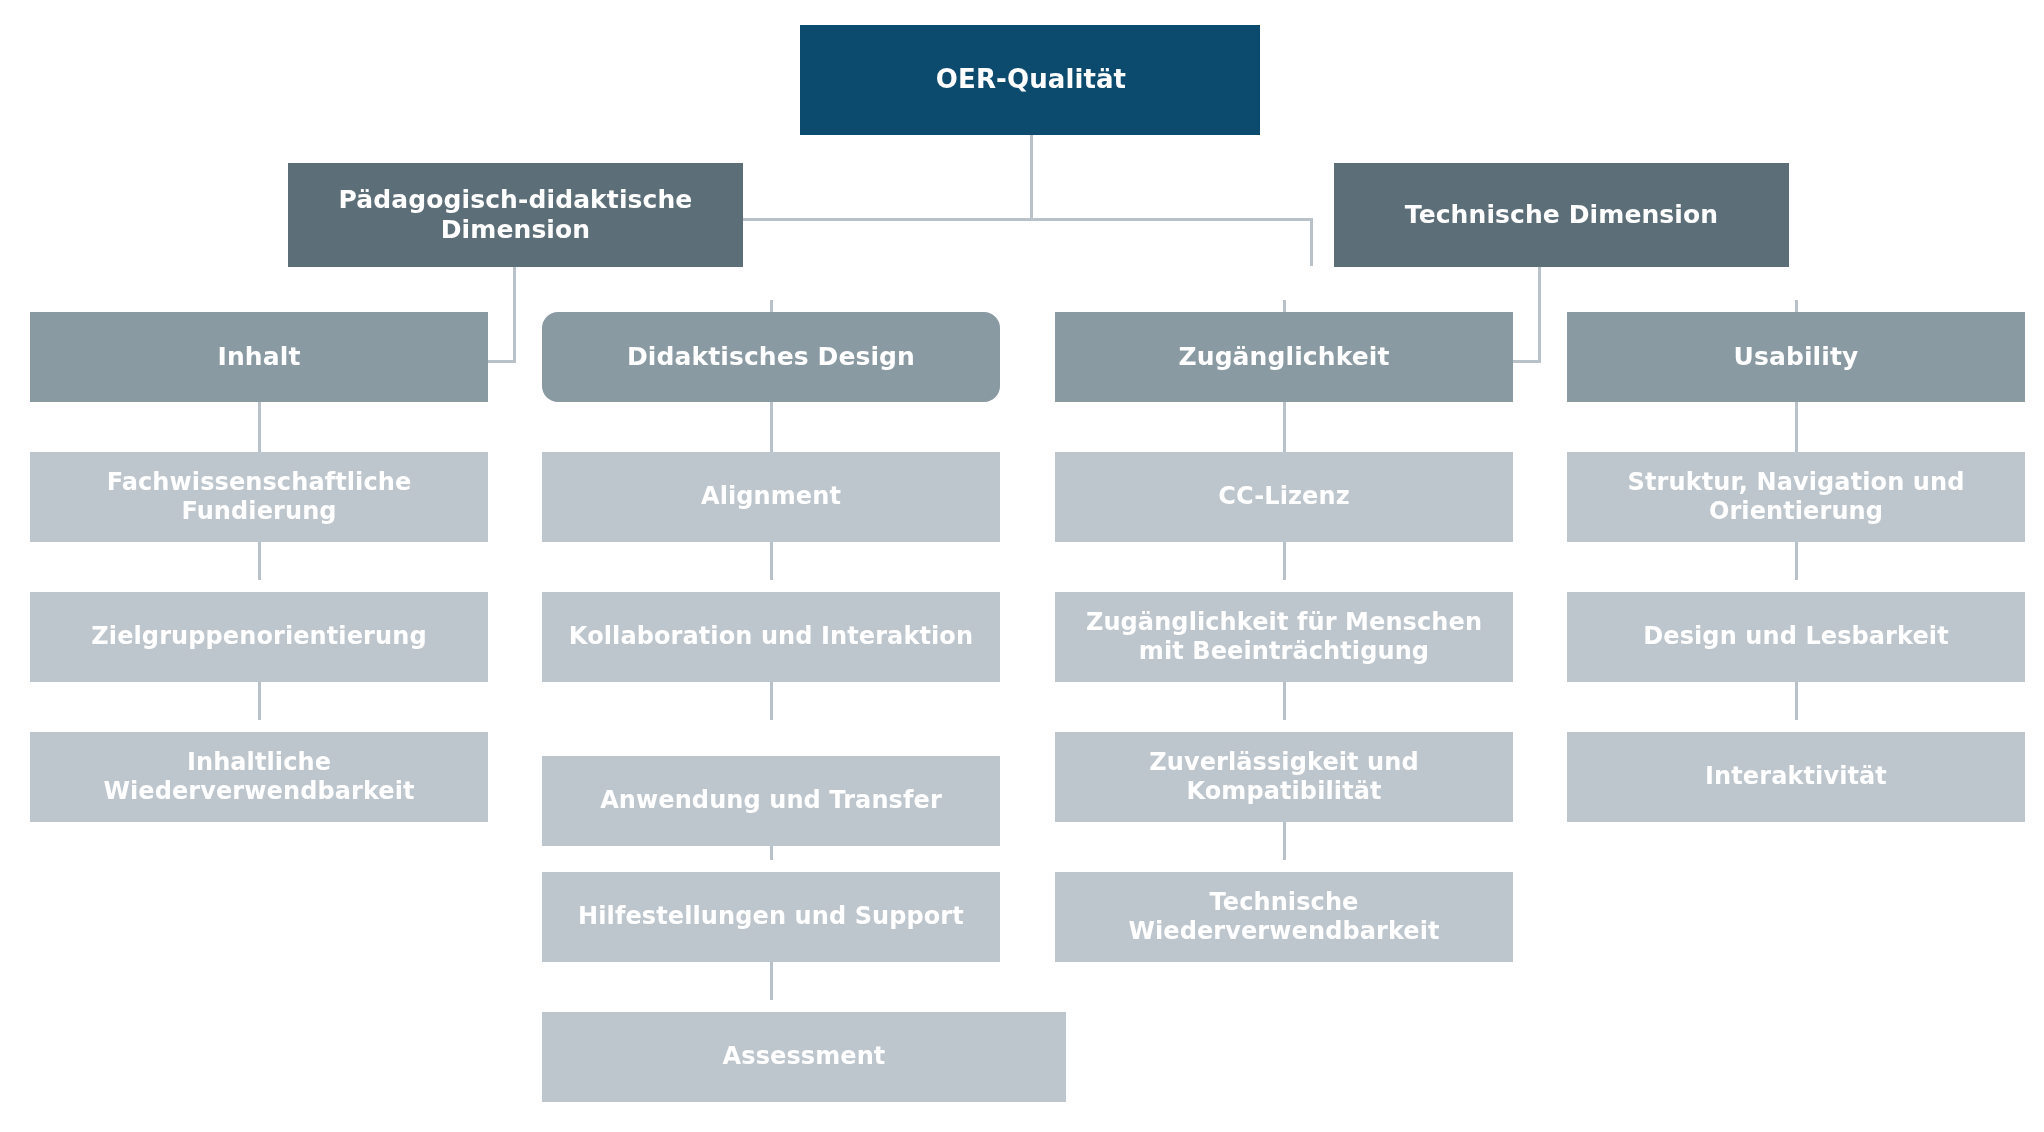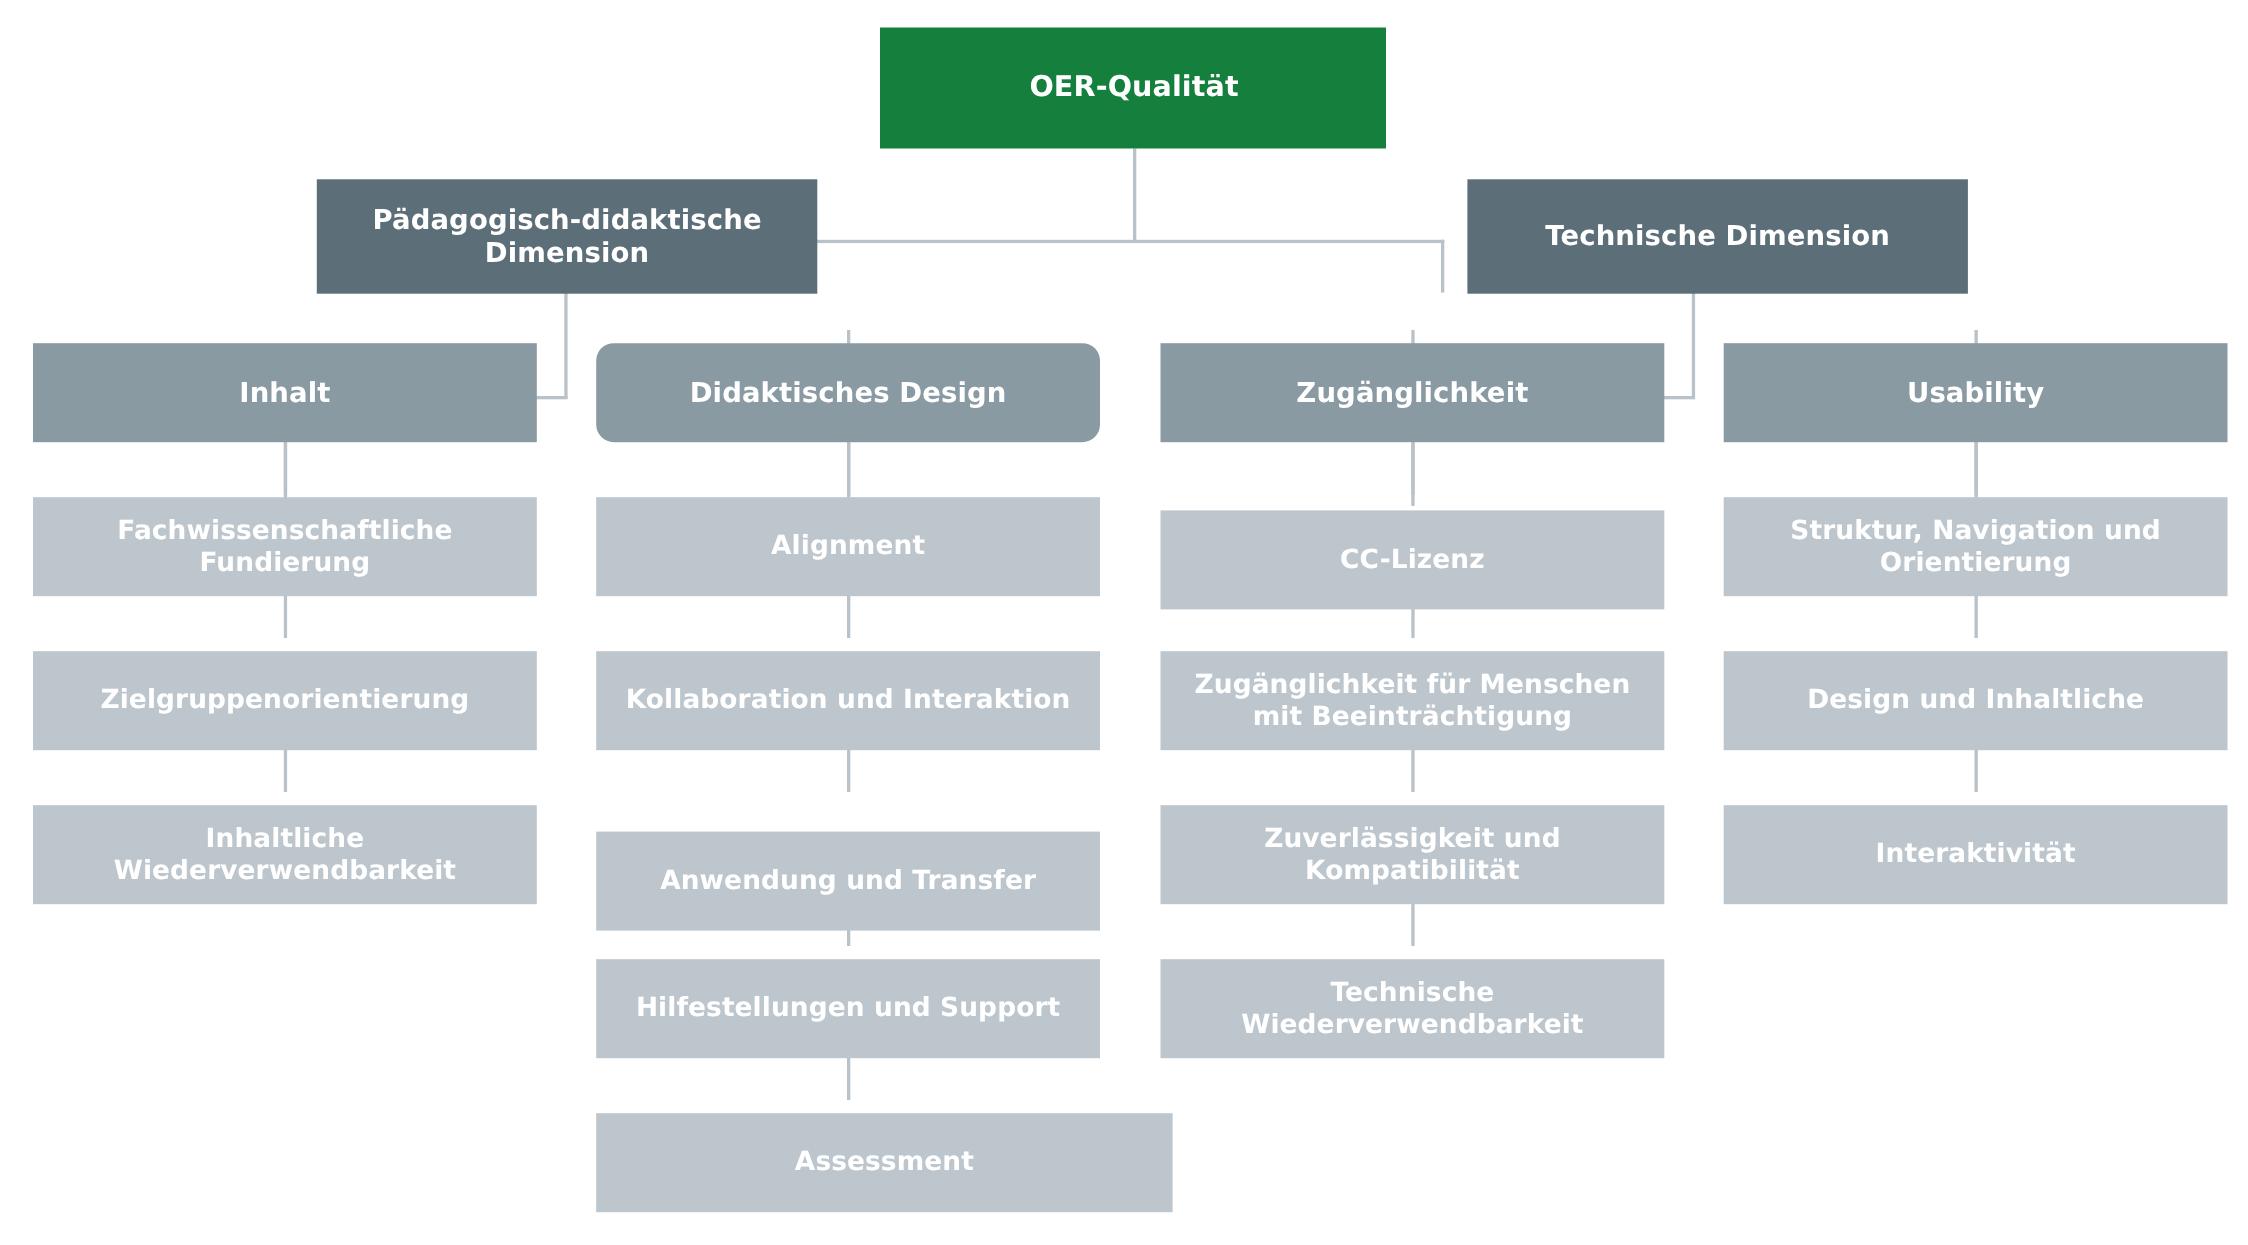--- a/index.html
+++ b/index.html
@@ -23,21 +23,21 @@
     display: flex;
     align-items: center;
     justify-content: center;
     text-align: center;
     color: #ffffff;
     font-weight: bold;
     line-height: 1.22;
     padding: 4px 10px;
     letter-spacing: 0.1px;
   }
-  .level0 { background: #15803d; font-size: 26px; padding-left: 12px; }
+  .level0 { background: #0c4a6e; font-size: 26px; padding-left: 12px; }
   .level1 { background: #5c6e77; font-size: 25px; }
   .level2 { background: #8a9aa3; font-size: 25px; }
   .level3 { background: #bec6cd; font-size: 24px; }
   .connector {
     position: absolute;
     background: #b9c2c8;
   }
   .connector.v { width: 3px; }
   .connector.h { height: 3px; }
 </style>
@@ -93,22 +93,22 @@
   <div class="node level3" style="left:30px; top:452px; width:458px; height:90px;">Fachwissenschaftliche Fundierung</div>
   <div class="node level3" style="left:30px; top:592px; width:458px; height:90px;">Zielgruppenorientierung</div>
   <div class="node level3" style="left:30px; top:732px; width:458px; height:90px;">Inhaltliche Wiederverwendbarkeit</div>
 
   <div class="node level3" style="left:542px; top:452px; width:458px; height:90px;">Alignment</div>
   <div class="node level3" style="left:542px; top:592px; width:458px; height:90px;">Kollaboration und Interaktion</div>
   <div class="node level3" style="left:542px; top:732px; width:458px; height:90px;margin-top:24px;">Anwendung und Transfer</div>
   <div class="node level3" style="left:542px; top:872px; width:458px; height:90px;">Hilfestellungen und Support</div>
   <div class="node level3" style="left:542px; top:1012px; width:524px; height:90px;">Assessment</div>
 
-  <div class="node level3" style="left:1055px; top:452px; width:458px; height:90px;margin-top:12px;">CC-Lizenz</div>
+  <div class="node level3" style="left:1055px; top:452px; width:458px; height:90px;">CC-Lizenz</div>
   <div class="node level3" style="left:1055px; top:592px; width:458px; height:90px;">Zugänglichkeit für Menschen mit Beeinträchtigung</div>
   <div class="node level3" style="left:1055px; top:732px; width:458px; height:90px;">Zuverlässigkeit und Kompatibilität</div>
   <div class="node level3" style="left:1055px; top:872px; width:458px; height:90px;">Technische Wiederverwendbarkeit</div>
 
   <div class="node level3" style="left:1567px; top:452px; width:458px; height:90px;">Struktur, Navigation und Orientierung</div>
-  <div class="node level3" style="left:1567px; top:592px; width:458px; height:90px;">Design und Inhaltliche</div>
+  <div class="node level3" style="left:1567px; top:592px; width:458px; height:90px;">Design und Lesbarkeit</div>
   <div class="node level3" style="left:1567px; top:732px; width:458px; height:90px;">Interaktivität</div>
 
 </div>
 
 </body></html>

